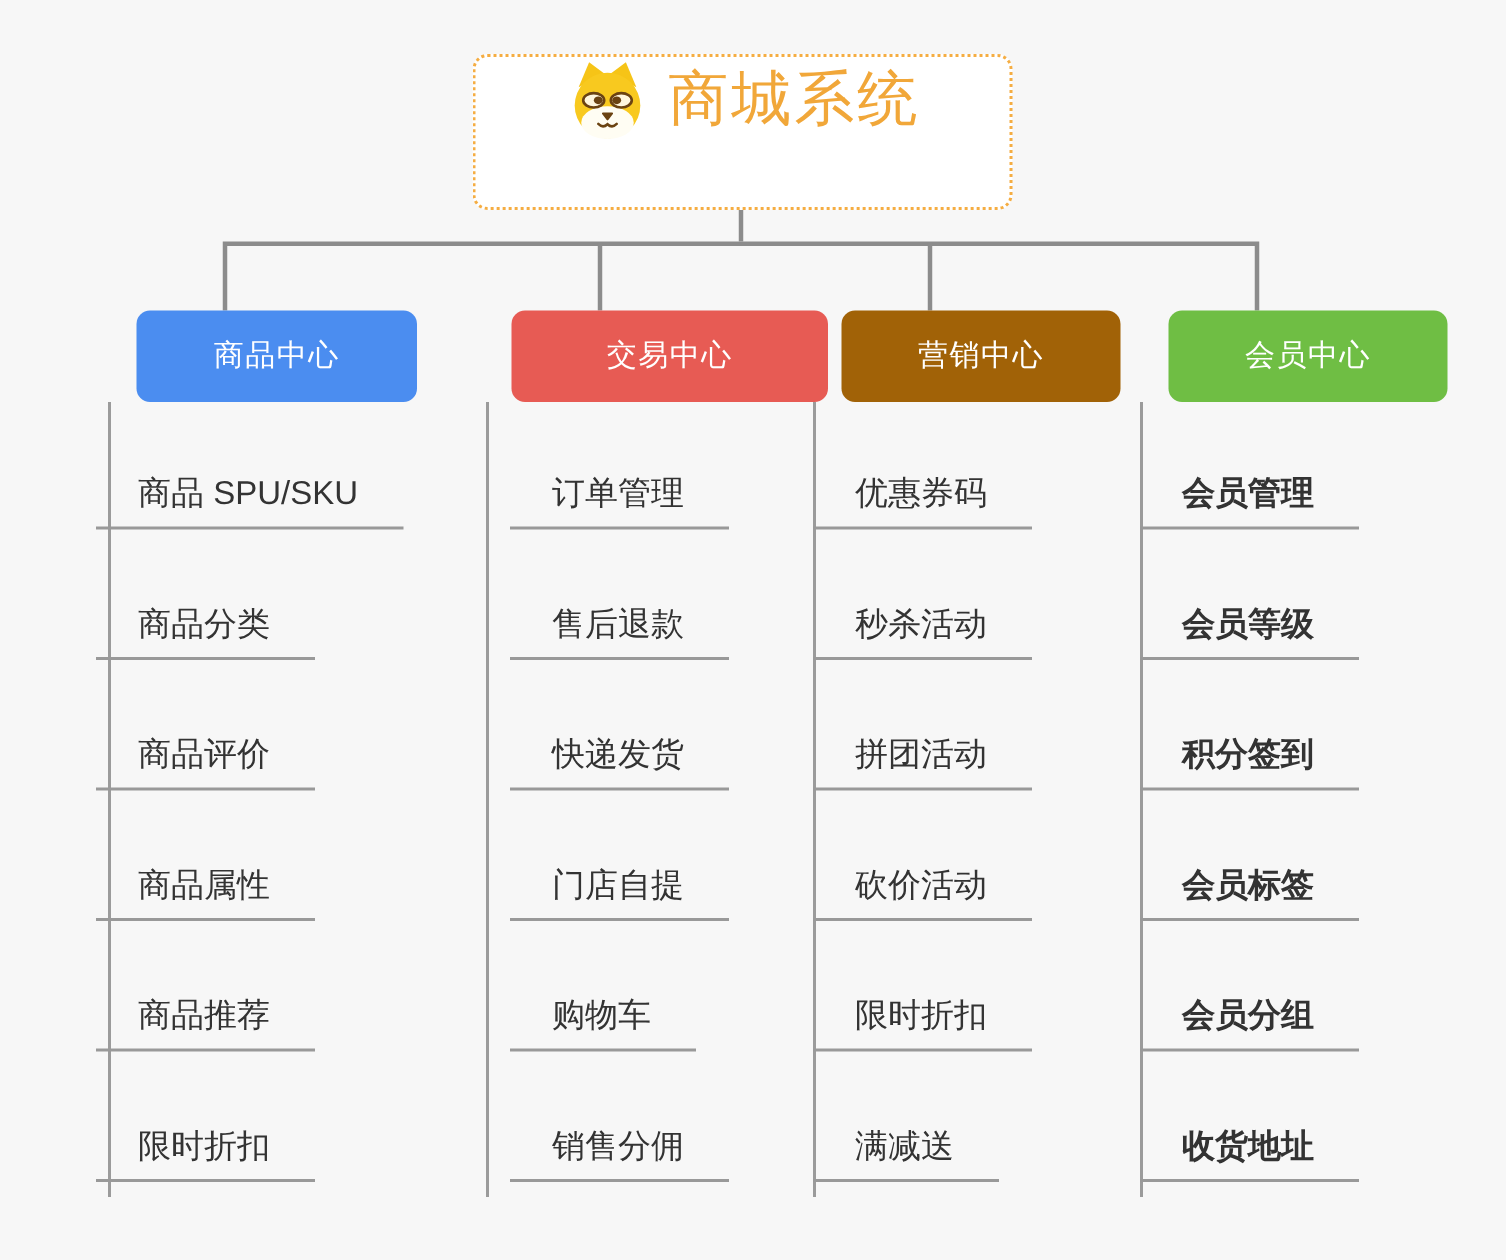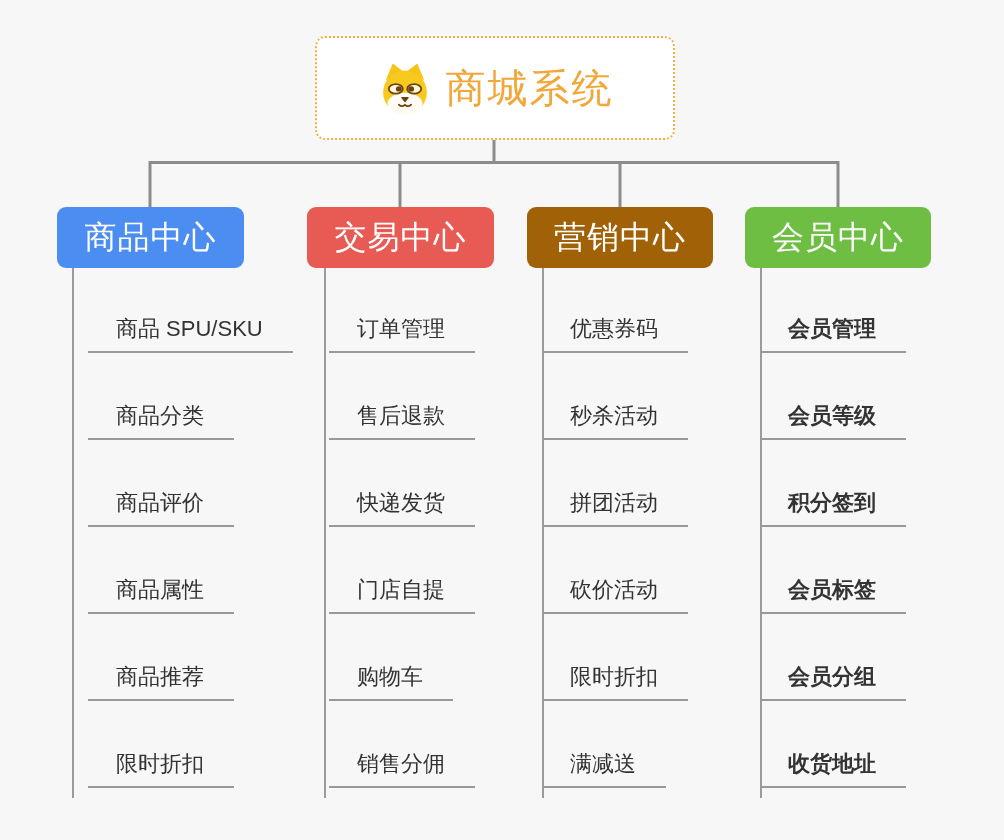--- a/index.html
+++ b/index.html
@@ -24,60 +24,61 @@
 
   .root-node {
     position: absolute;
     left: 315px; top: 36px;
     width: 360px; height: 104px;
     background: #ffffff;
     border: 2px dotted var(--root-border, #f5ad42);
     border-radius: 10px;
     box-sizing: border-box;
     display: flex;
-    align-items: center;
+    align-items: flex-start;
     justify-content: center;
     gap: 13px;
   }
   .root-title {
     color: var(--root-text, #f1a739);
     font-size: 40px;
     font-weight: 500;
     letter-spacing: 2px;
     white-space: nowrap;
   }
   .root-icon { width: 56px; height: 56px; flex: 0 0 auto; }
 
   .branch-node {
     position: absolute;
     top: 207px;
     height: 61px;
     line-height: 61px;
     border-radius: 9px;
     text-align: center;
     color: var(--node-text, #ffffff);
-    font-size: 32px;
+    font-size: 20px;
     letter-spacing: 1px;
     white-space: nowrap;
+    margin-left: 34px;
   }
   .branch-0 { left: 57px;  width: 187px; }
-  .branch-1 { left: 307px; width: 187px; }
+  .branch-1 { left: 307px; width: 211px; }
   .branch-2 { left: 527px; width: 186px; }
   .branch-3 { left: 745px; width: 186px; }
 
   .child-col {
     position: absolute;
     top: 268px;
     width: 240px;
     display: flex;
     flex-direction: column;
     align-items: flex-start;
   }
-  .col-0 { left: 88px; }
-  .col-1 { left: 329px; text-align: right; }
+  .col-0 { left: 64px; }
+  .col-1 { left: 340px; text-align: right; }
   .col-2 { left: 542px; }
   .col-3 { left: 760px; font-weight: bold; }
   .child-item {
     display: inline-block;
     margin-top: 49px;
     padding: 0 30px 8px 28px;
     line-height: 28px;
     font-size: 22px;
     color: var(--child-text, #333333);
     border-bottom: 2px solid var(--child-underline, #999999);

